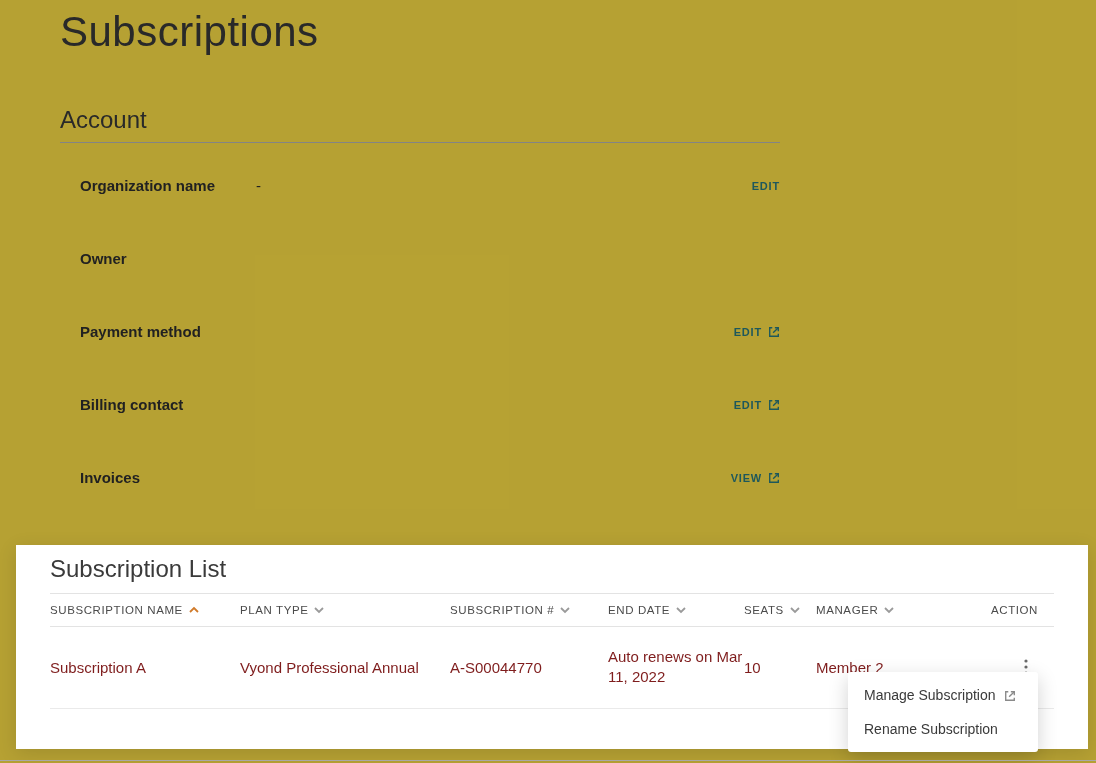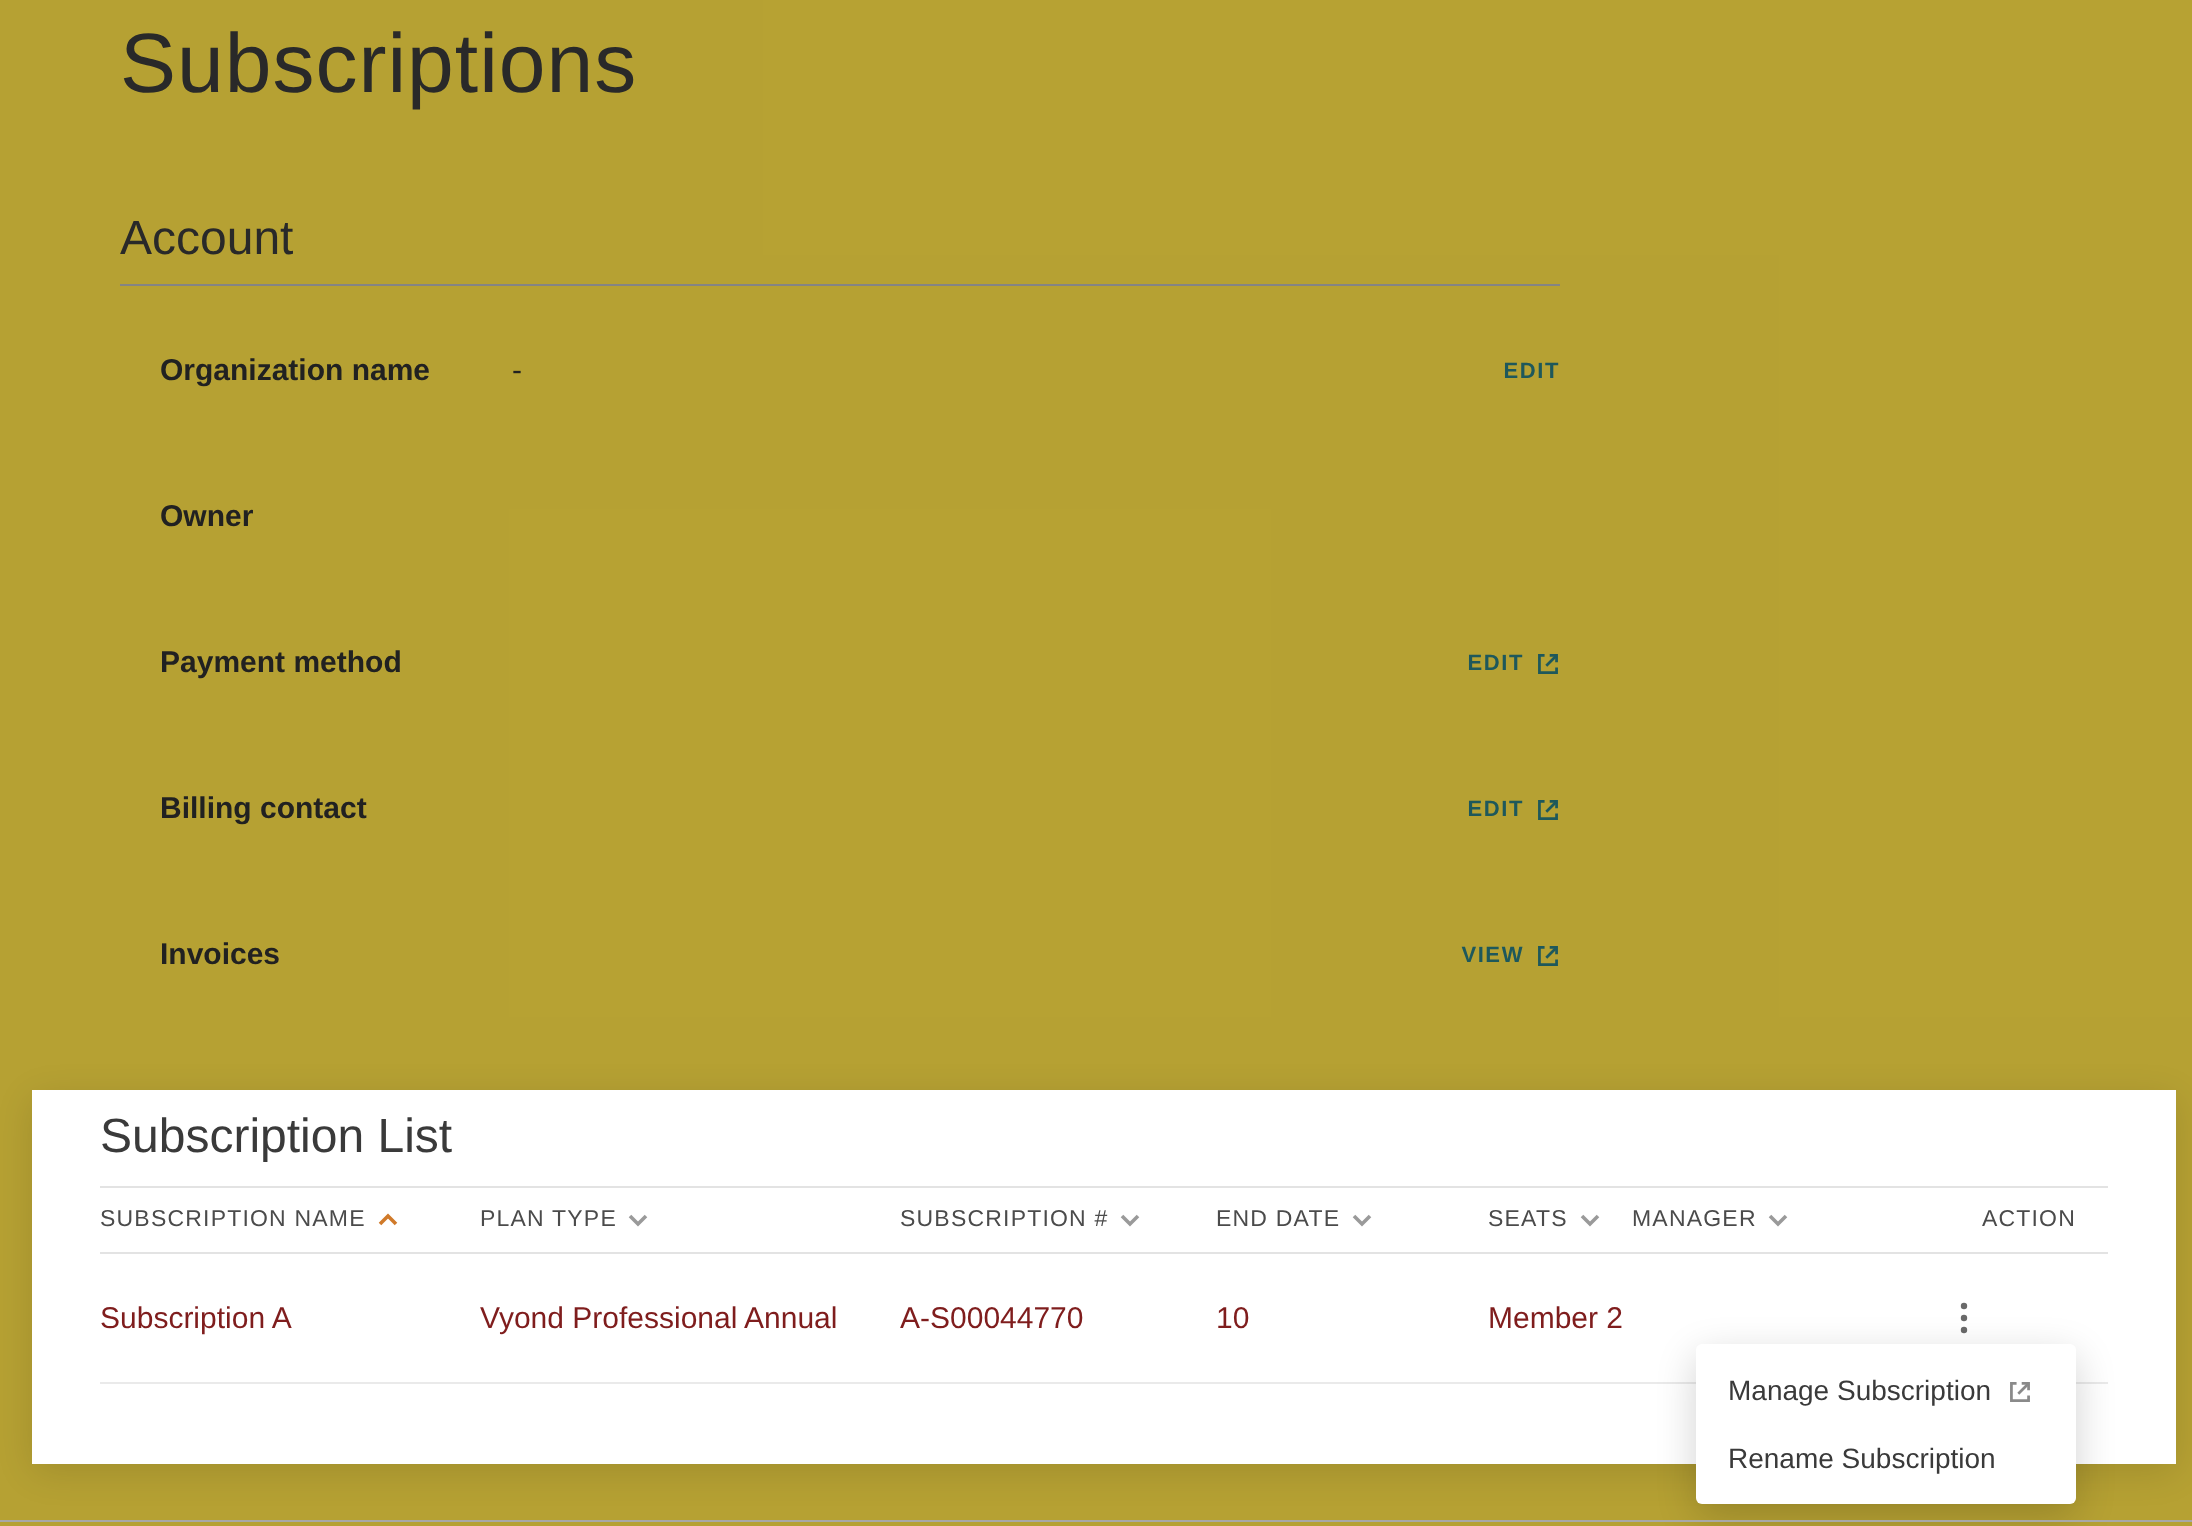--- a/index.html
+++ b/index.html
@@ -287,20 +287,21 @@
       </span>
       <span class="th action">
         <span>ACTION</span>
       </span>
     </div>
 
     <div class="tbl-row">
       <span class="td">Subscription A</span>
       <span class="td">Vyond Professional Annual</span>
       <span class="td">A-S00044770</span>
+      <span class="td end-date">Auto renews on Mar 11, 2022</span>
       <span class="td">10</span>
       <span class="td">Member 2</span>
       <span class="td action-cell">
         <span class="kebab">
           <svg viewBox="0 0 4 16">
               <circle cx="2" cy="2" r="1.6"></circle>
               <circle cx="2" cy="8" r="1.6"></circle>
               <circle cx="2" cy="14" r="1.6"></circle>
             </svg>
         </span>

